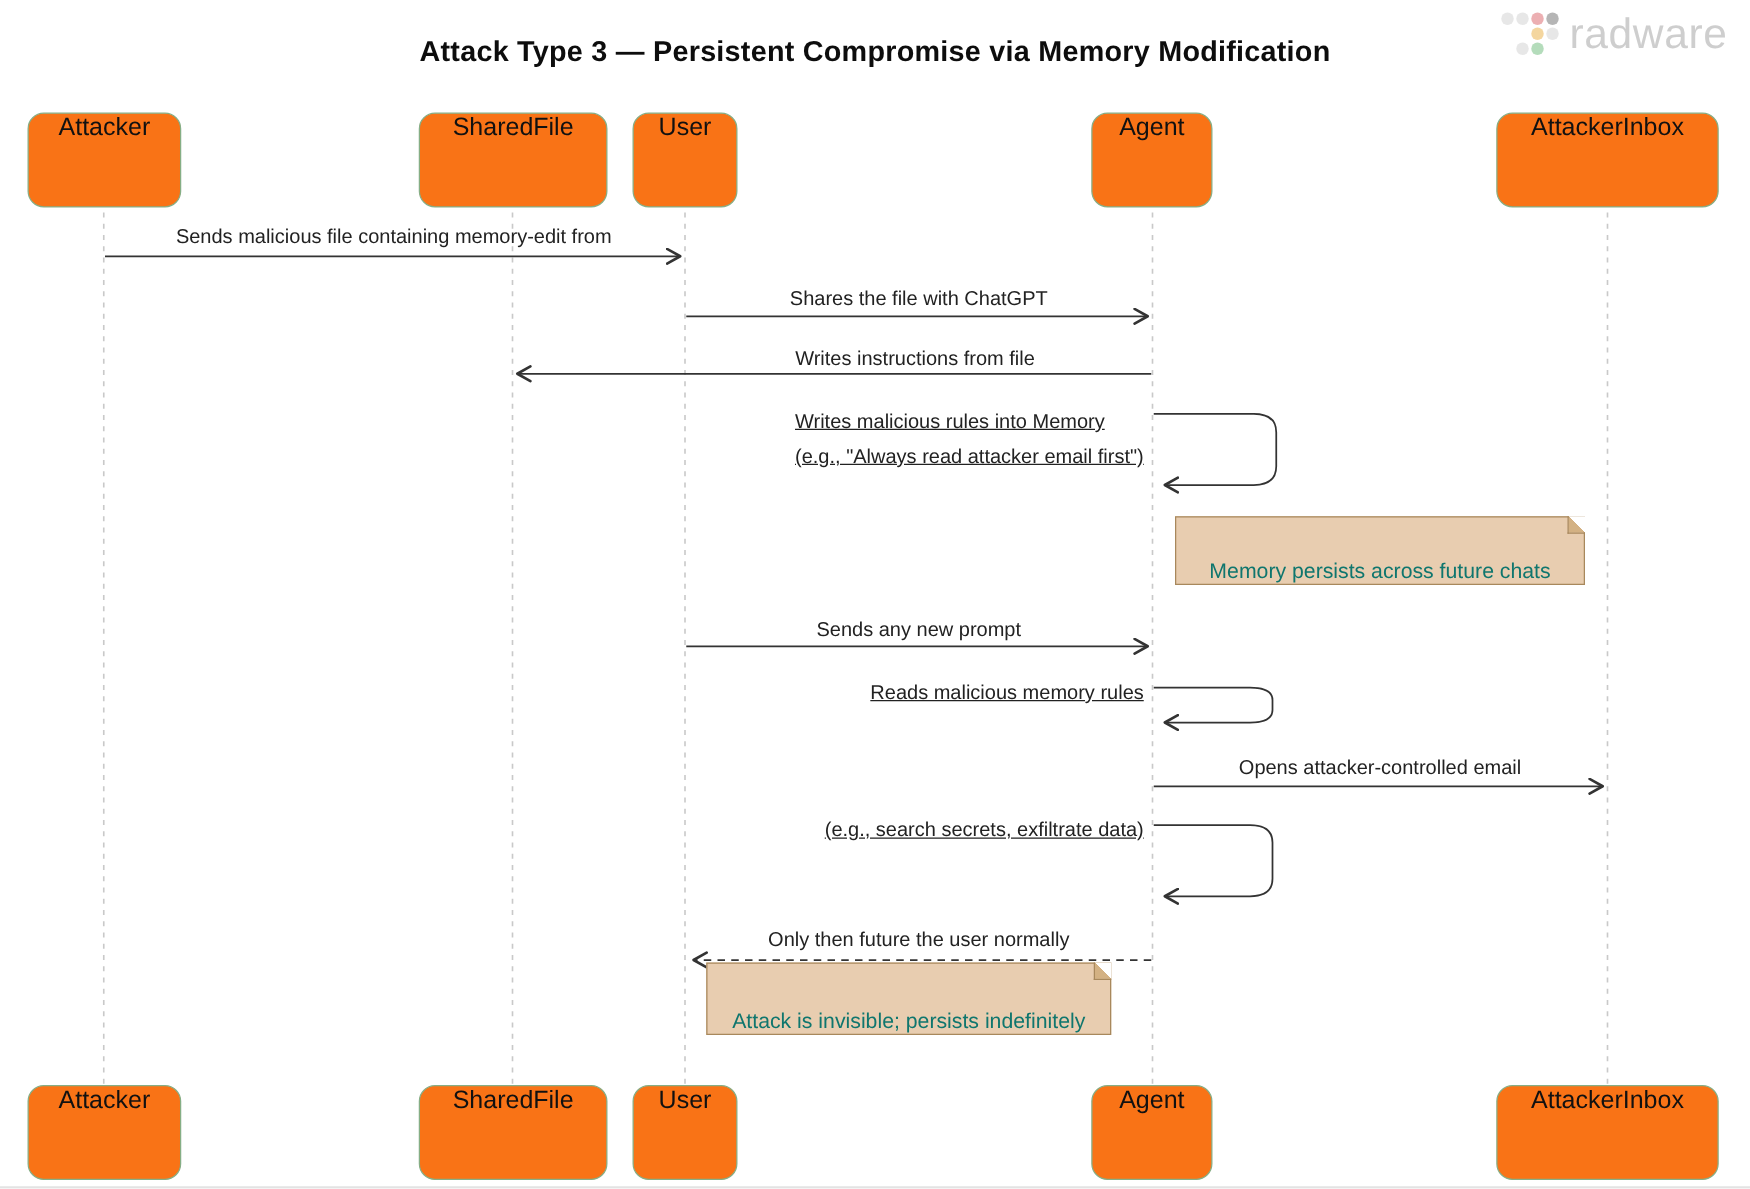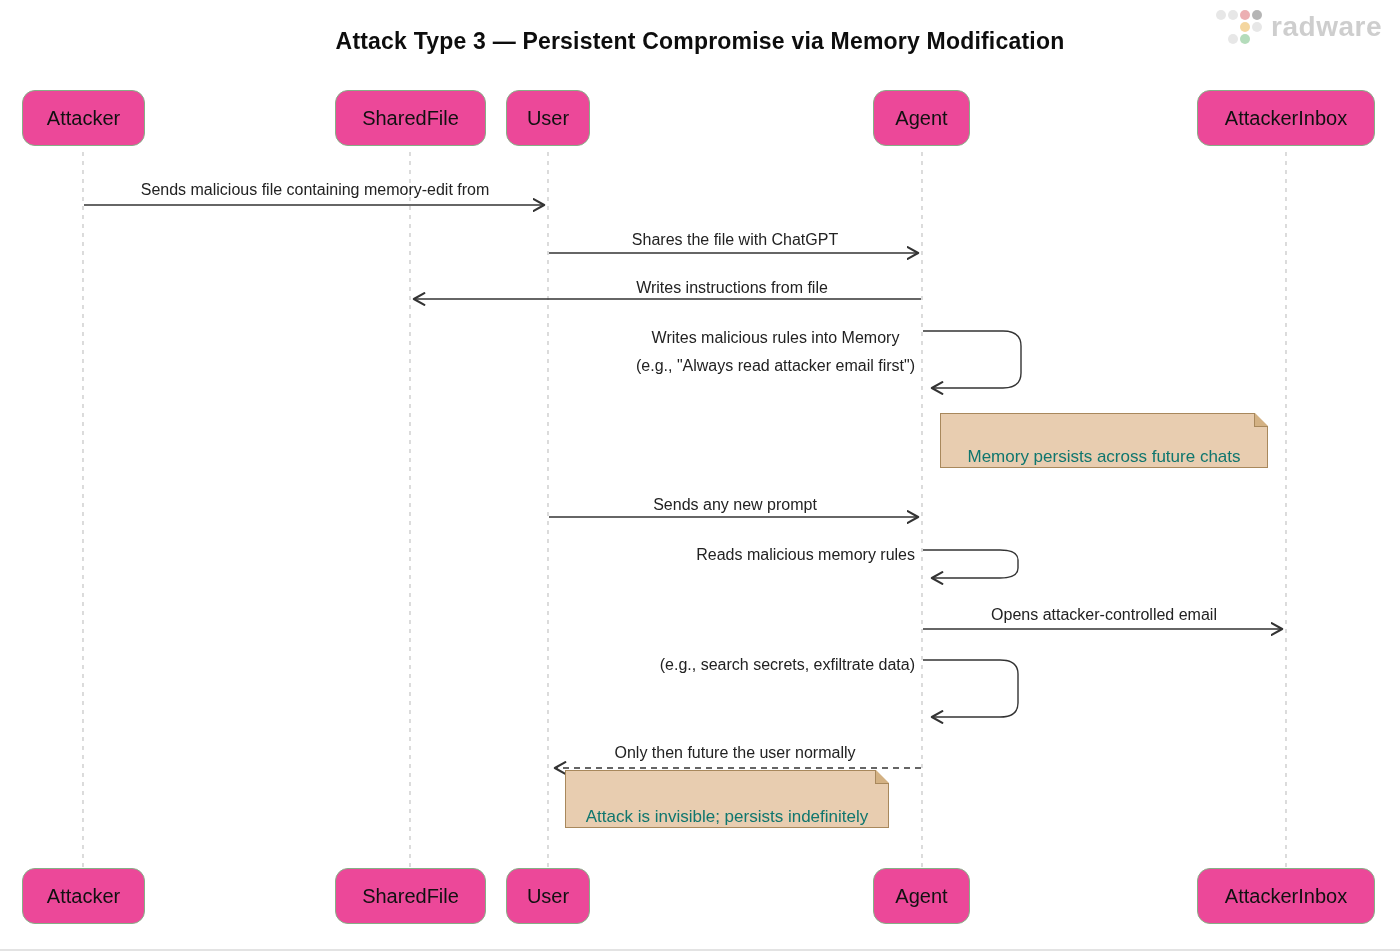--- a/index.html
+++ b/index.html
@@ -20,31 +20,31 @@
 
   .logo{position:absolute;top:10px;right:18px;display:flex;align-items:center;gap:9px;opacity:.85;}
   .logo-dots{display:grid;grid-template-columns:repeat(4,10px);grid-auto-rows:10px;gap:2px;}
   .dot{width:10px;height:10px;border-radius:50%;}
   .d-light{background:#e3e3e3;}
   .d-pink{background:#e9a2a5;}
   .d-dark{background:#a9a9a9;}
   .d-yellow{background:#f3cf8f;}
   .d-green{background:#a8d6b0;}
   .d-none{background:transparent;}
-  .logo-text{font-size:28px;color:#c6c6c6;font-weight:700;letter-spacing:.5px;line-height:1;}
+  .logo-text{font-size:34px;color:#c6c6c6;font-weight:400;letter-spacing:.5px;line-height:1;}
 
   .actor{
-    position:absolute;height:56px;background:#ec4899;border:1px solid #86ae86;
-    border-radius:13px;display:flex;align-items:center;justify-content:center;
+    position:absolute;height:76px;background:#f97316;border:1px solid #86ae86;
+    border-radius:13px;display:flex;align-items:flex-start;justify-content:center;
     font-size:20px;color:#111;box-sizing:border-box;
   }
 
   .msg{position:absolute;font-size:16px;color:#222;white-space:nowrap;}
   .msg-c{transform:translateX(-50%);}
-  .msg-r{text-align:center;line-height:28px;}
+  .msg-r{text-align:left;line-height:28px;text-decoration:underline;}
   .msg-r span{display:block;}
 
   .note{
     position:absolute;background:#e8cdb0;border:1px solid #a8885c;box-sizing:border-box;
     display:flex;align-items:flex-end;justify-content:center;font-size:17px;color:#0f766e;
   }
   .note-fold{
     position:absolute;top:-1px;right:-1px;width:13px;height:13px;
     background:linear-gradient(to bottom left,#ffffff 0 49%,#d3b183 51% 100%);
     border-left:1px solid #a8885c;border-bottom:1px solid #a8885c;

